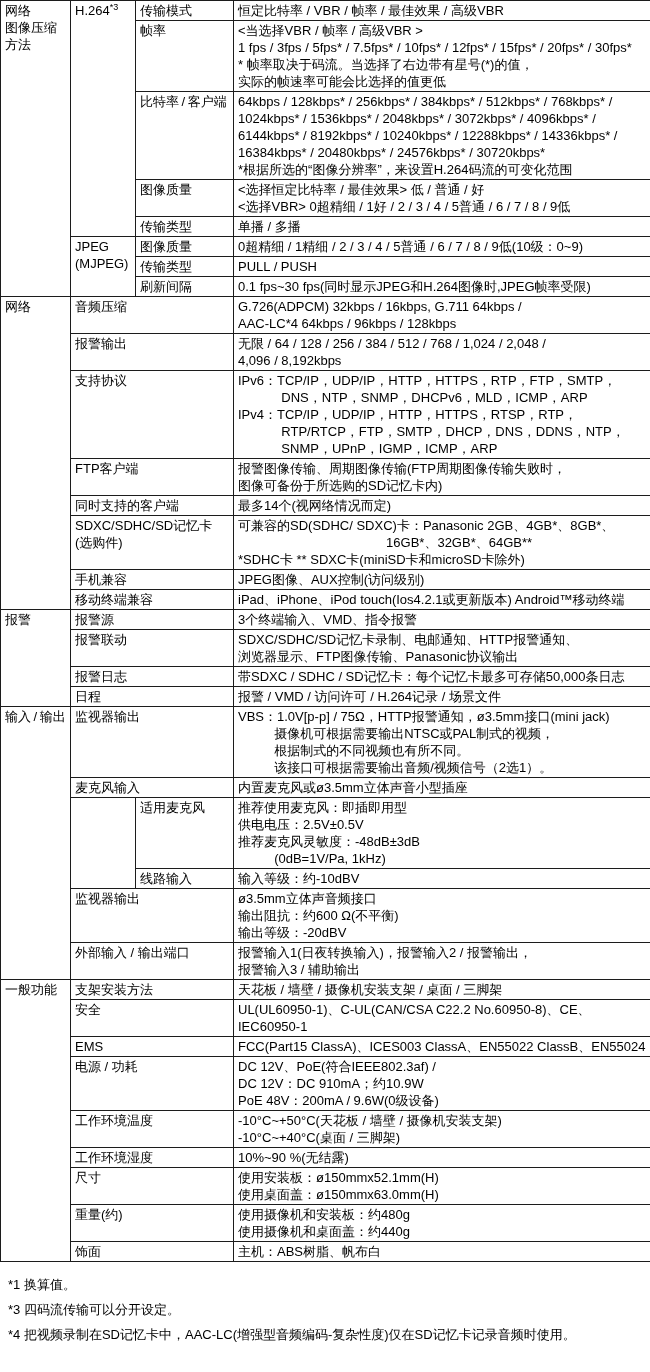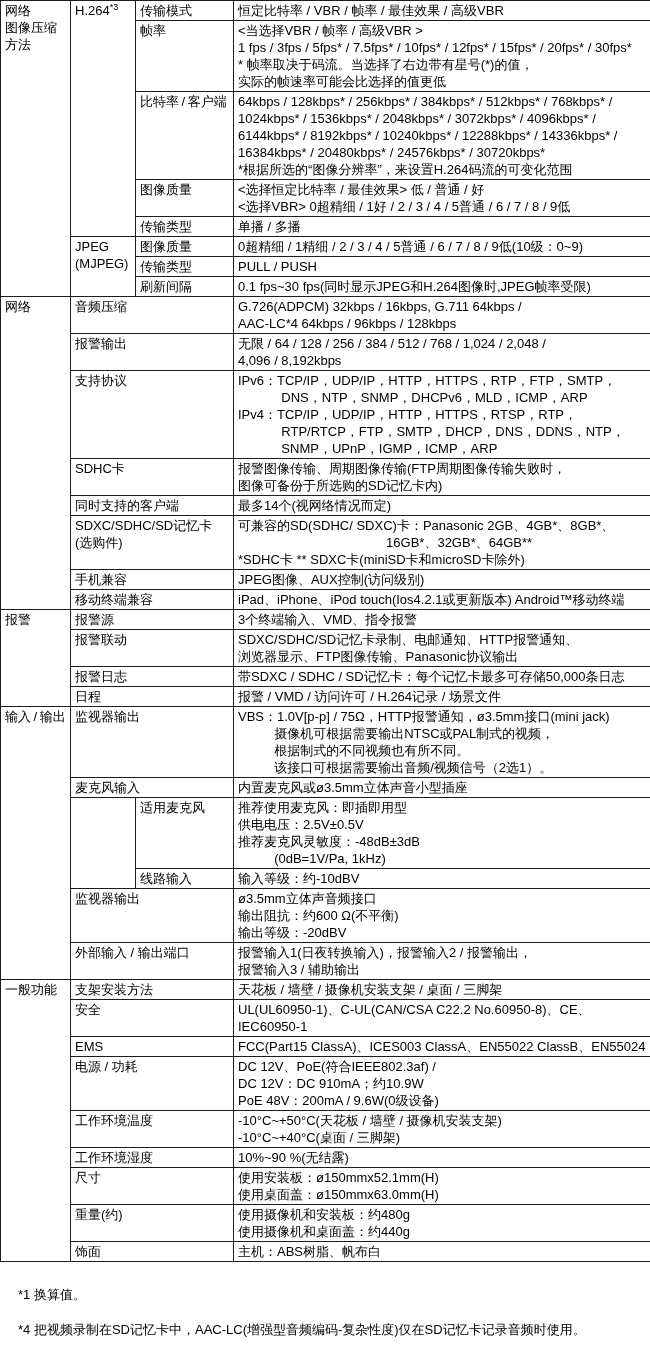--- a/index.html
+++ b/index.html
@@ -27,21 +27,21 @@
   }
   td.c1 { padding: 1px 2px; }
   td.c2 { padding: 1px 3px; }
   sup { font-size: 9px; line-height: 0; vertical-align: super; }
   .footnotes {
     padding: 7px 2px 0 2px;
     line-height: 19px;
     font-size: 13px;
   }
   .footnotes p {
-    margin: 16px;
+    margin: 6px;
     white-space: pre-wrap;
   }
 </style>
 </head>
 <body>
 
 <div class="page">
   <table class="spec">
     <colgroup>
       <col style="width:70px">
@@ -112,21 +112,21 @@
     </tr>
     <tr>
       <td class="c2" colspan="2">支持协议</td>
       <td class="c4">IPv6：TCP/IP，UDP/IP，HTTP，HTTPS，RTP，FTP，SMTP，
             DNS，NTP，SNMP，DHCPv6，MLD，ICMP，ARP
 IPv4：TCP/IP，UDP/IP，HTTP，HTTPS，RTSP，RTP，
             RTP/RTCP，FTP，SMTP，DHCP，DNS，DDNS，NTP，
             SNMP，UPnP，IGMP，ICMP，ARP</td>
     </tr>
     <tr>
-      <td class="c2" colspan="2">SDHC卡</td>
+      <td class="c2" colspan="2">FTP客户端</td>
       <td class="c4">报警图像传输、周期图像传输(FTP周期图像传输失败时，
 图像可备份于所选购的SD记忆卡内)</td>
     </tr>
     <tr>
       <td class="c2" colspan="2">同时支持的客户端</td>
       <td class="c4">最多14个(视网络情况而定)</td>
     </tr>
     <tr>
       <td class="c2" colspan="2">SDXC/SDHC/SD记忆卡
 (选购件)</td>
@@ -238,16 +238,17 @@
     </tr>
     <tr>
       <td class="c2" colspan="2">饰面</td>
       <td class="c4">主机：ABS树脂、帆布白</td>
     </tr>
   </tbody>
     </table>
 
   <div class="footnotes">
     <p>*1 换算值。</p>
+    <p>*3 四码流传输可以分开设定。</p>
     <p>*4 把视频录制在SD记忆卡中，AAC-LC(增强型音频编码-复杂性度)仅在SD记忆卡记录音频时使用。</p>
 
   </div>
 </div>
 
 </body></html>

